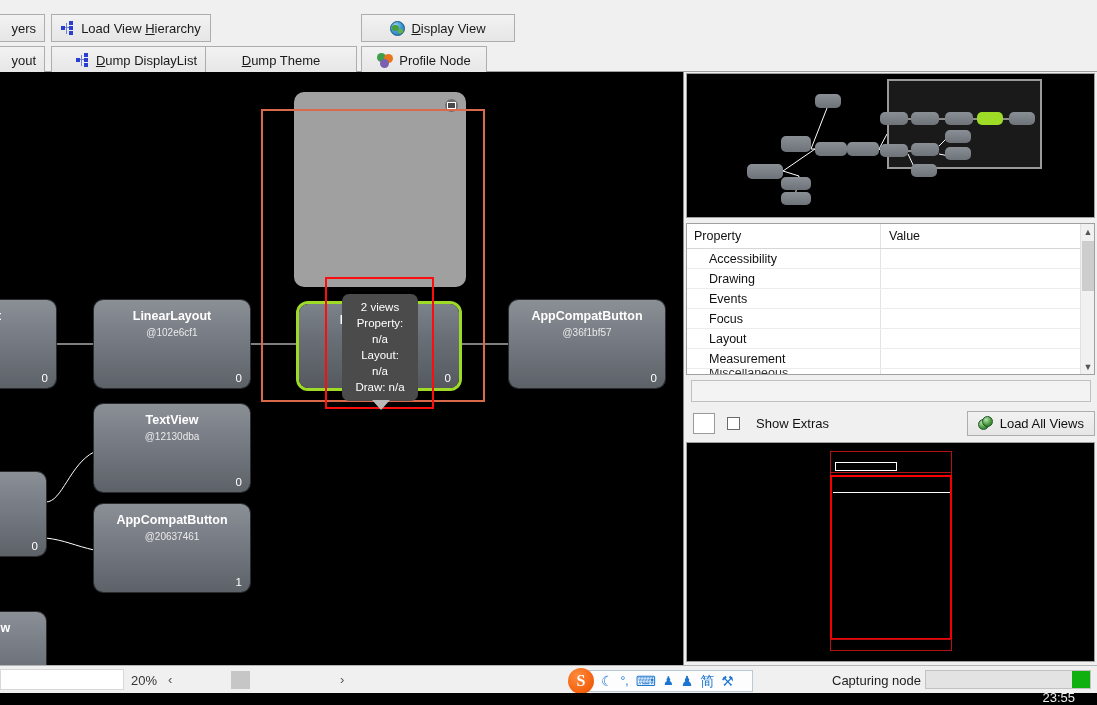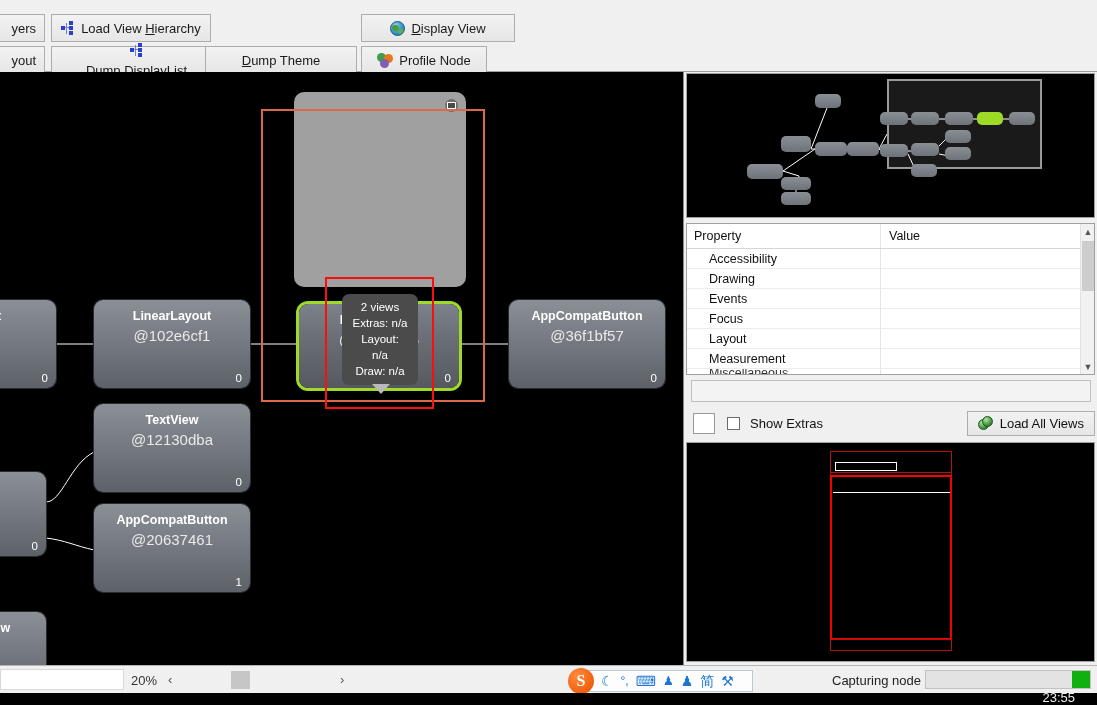--- a/index.html
+++ b/index.html
@@ -90,21 +90,21 @@
     box-shadow: 0 0 0 1px #2a2c30;
     color: #fff;
     font-size: 12px;
   }
   .node .ttl {
     position: absolute; left: 0; right: 0; top: 9px; text-align: center;
     font-weight: bold; font-size: 12.5px; color: #ffffff;
   }
   .node .sub {
     position: absolute; left: 0; right: 0; top: 27px; text-align: center;
-    font-size: 15px; color: #e9e9e9; font-weight: normal;
+    font-size: 10px; color: #e9e9e9; font-weight: normal;
   }
   .node .cnt {
     position: absolute; right: 8px; bottom: 4px; font-size: 11.5px; color: #ffffff;
   }
   .node.selected {
     box-shadow: 0 0 0 3px #9ddb27;
     background: linear-gradient(180deg,#7c828a 0%,#6a6f77 40%, #55595f 100%);
   }
 
   
@@ -203,21 +203,21 @@
   }
 
   .extras-bar {
     position: absolute; left: 0; top: 337px; width: 412px; height: 28px;
     display: flex; align-items: center;
   }
   .color-swatch {
     width: 22px; height: 21px; background: #fff;
     border: 1px solid #9a9a9a; margin-left: 8px;
   }
-  .chk-wrap { display: flex; align-items: center; gap: 10px; margin-left: 12px; font-size: 13px; color: #111; }
+  .chk-wrap { display: flex; align-items: center; gap: 16px; margin-left: 12px; font-size: 13px; color: #111; }
   .chkbox { width: 13px; height: 13px; border: 1px solid #6b6b6b; background: #fff; }
   .load-all {
     position: absolute; right: 2px; top: 2px; height: 25px;
     background: linear-gradient(180deg,#f2f2f2 0%,#e6e6e6 100%);
     border: 1px solid #adadad;
     display: flex; align-items: center; gap: 6px;
     padding: 0 10px; font-size: 13px; color: #111;
   }
 
   .device-pane {
@@ -314,21 +314,21 @@
         <i class="n0"></i>
           <i class="n1"></i>
           <i class="n2"></i>
           <i class="n3"></i>
         <i class="ln l1"></i>
           <i class="ln l2"></i>
       </span>
       <span>Load View <span class="ul">H</span>ierarchy</span>
     </div>
 
-    <div class="tb-btn" style="left:51px; top:46px; width:171px;flex-direction:column;">
+    <div class="tb-btn" style="left:51px; top:46px; width:171px;">
       <span class="ic ic-tree">
         <i class="n0"></i>
           <i class="n1"></i>
           <i class="n2"></i>
           <i class="n3"></i>
         <i class="ln l1"></i>
           <i class="ln l2"></i>
       </span>
       <span><span class="ul">D</span>ump DisplayList</span>
     </div>
@@ -413,21 +413,21 @@
 
     <div class="node" style="left:-58px; top:540px; width:104px; height:84px;">
       <div class="ttl">tView</div>
 
     </div>
 
     <div class="sel-rect-red" style="left:325px; top:205px; width:109px; height:132px;"></div>
 
     <div class="tooltip" style="left:342px; top:222px; width:76px;">
       <div>2 views</div>
-      <div>Extras: n/a</div>
+      <div>Property: n/a</div>
       <div>Layout: n/a</div>
       <div>Draw: n/a</div>
       <span class="tip-arrow"></span>
     </div>
   </div>
 
   <div class="right-col">
 
     <div class="minimap">
       <svg width="409" height="145" style="position:absolute;left:0;top:0">

